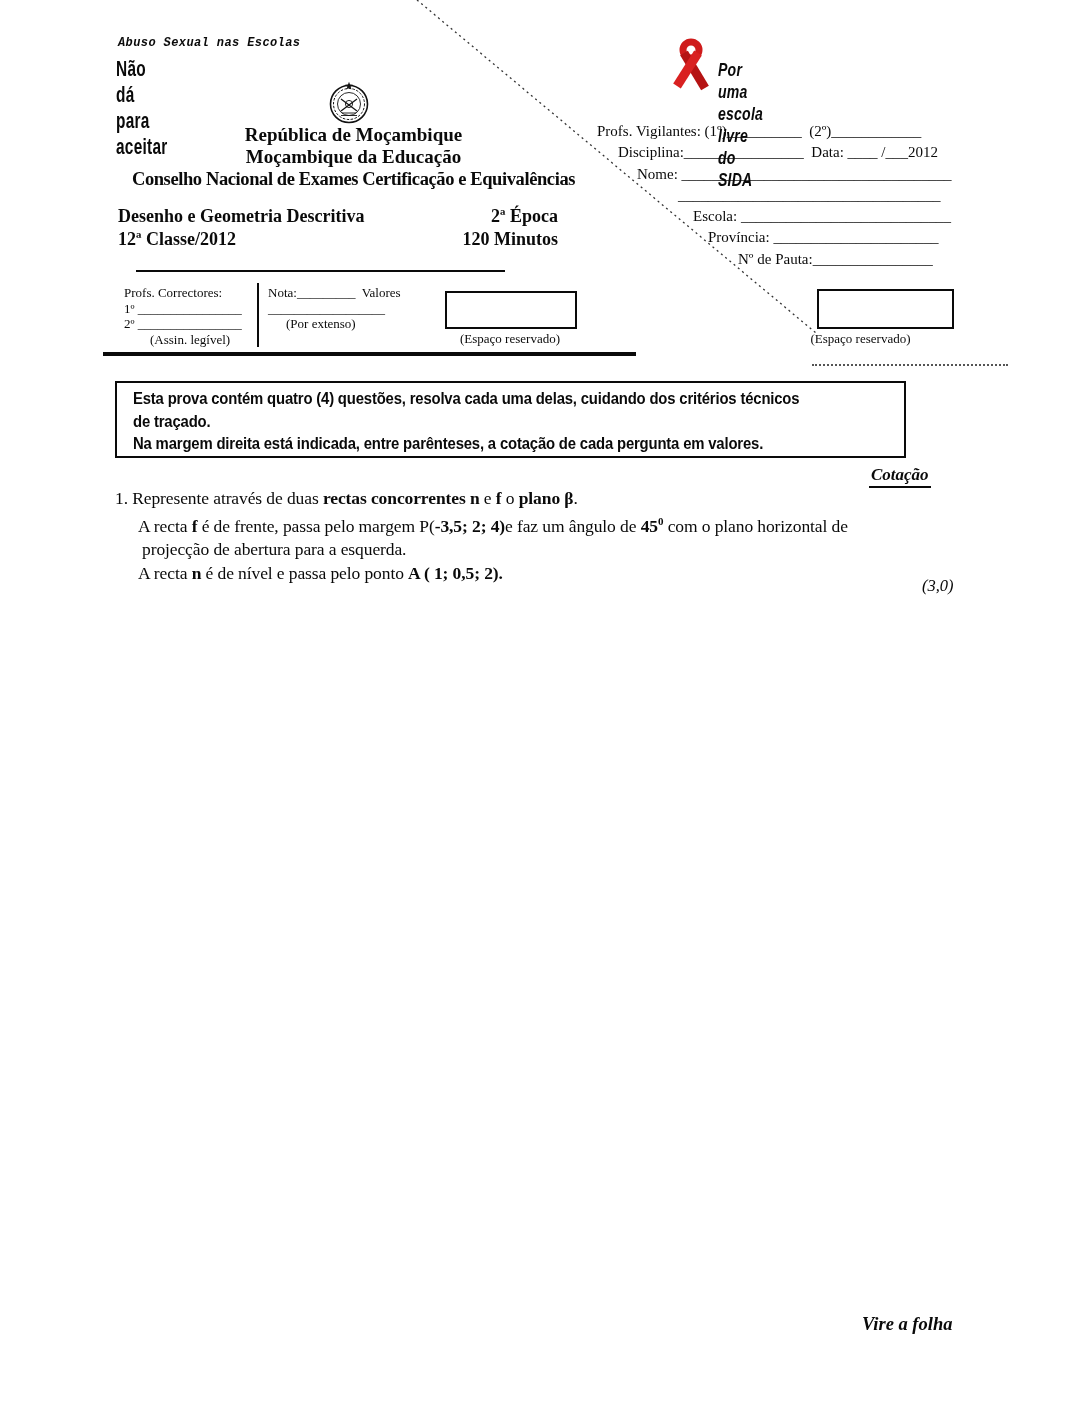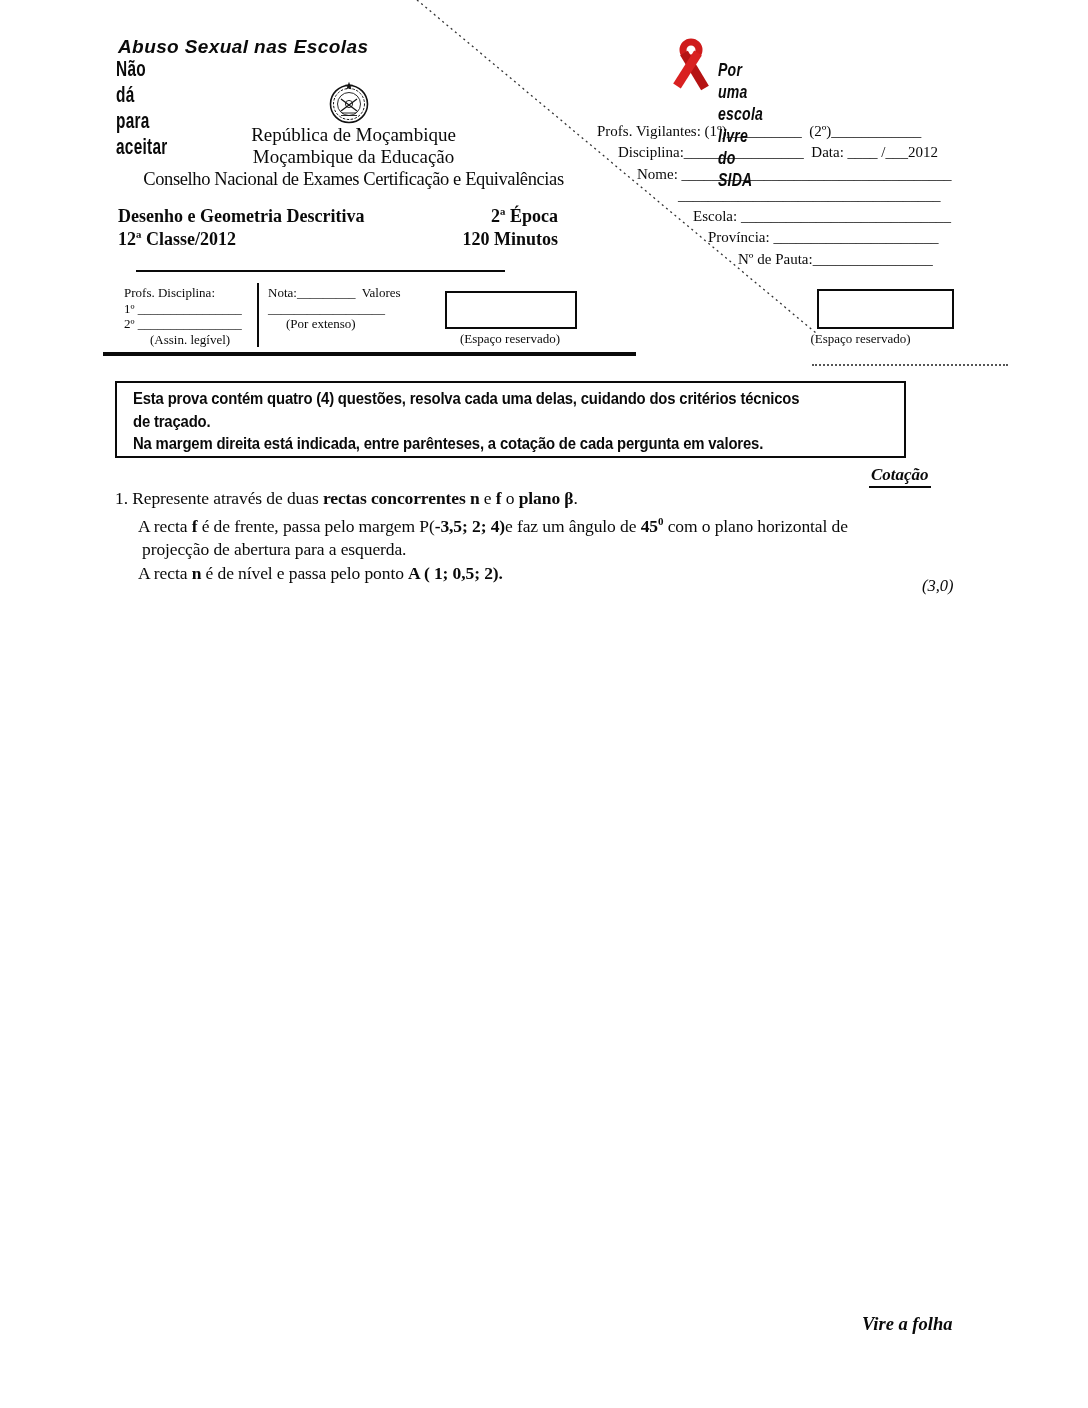--- a/index.html
+++ b/index.html
@@ -6,33 +6,33 @@
   .page {
     position:relative; width:1088px; height:1408px; margin:0 auto;
     background:#ffffff; color:#0a0a0a; overflow:hidden;
     font-family:"Liberation Serif", serif;
   }
   .abs { position:absolute; }
   .b { font-weight:bold; }
   sup.small { font-size:11px; }
 
   
-  .slogan-script { left:118px; top:36px; font-family:Liberation Sans, sans-serif; font-style:italic; font-weight:bold; font-size:19px; letter-spacing:0.4px; }
+  .slogan-script { left:118px; top:36px; font-family:Liberation Mono, monospace; font-style:italic; font-weight:bold; font-size:12px; letter-spacing:0.4px; }
   .cond { font-family:"Liberation Sans", sans-serif; font-weight:bold; display:inline-block; transform-origin:0 50%; }
   .slogan-bold { left:116px; top:56px; font-size:22px; transform:scaleX(0.70); letter-spacing:0.4px; }
 
   
   .ribbon { left:668px; top:37px; }
   .aids-slogan { left:718px; top:59px; font-size:19px; font-style:italic; transform:scaleX(0.74); letter-spacing:0.3px; }
 
   
   .emblem { left:328px; top:79px; }
 
   
-  .center-header { left:116px; top:124px; width:475px; text-align:center; font-weight:normal; }
+  .center-header { left:116px; top:124px; width:475px; text-align:center; font-weight:bold; }
   .center-header .l1 { font-size:19px; line-height:22px; }
   .center-header .l2 { font-size:19px; line-height:22px; }
   .center-header .l3 { font-size:18.5px; line-height:23px; letter-spacing:-0.4px; white-space:nowrap; }
 
   
   .exam-info { left:118px; top:205px; width:440px; font-weight:bold; font-size:18px; }
   .exam-info .row { display:flex; justify-content:space-between; line-height:23px; }
 
   .title-underline { left:136px; top:270px; width:369px; height:2px; background:#0a0a0a; }
 
@@ -135,21 +135,21 @@
     <div class="ml0">Profs. Vigilantes: (1º)__________  (2º)____________</div>
     <div class="ml1">Disciplina:________________  Data: ____ /___2012</div>
     <div class="ml2">Nome: ____________________________________</div>
     <div class="ml3">___________________________________</div>
     <div class="ml4">Escola: ____________________________</div>
     <div class="ml5">Província: ______________________</div>
     <div class="ml6">Nº de Pauta:________________</div>
   </div>
 
   <div class="abs graders-left">
-    <div>Profs. Disciplina:</div>
+    <div>Profs. Correctores:</div>
     <div>1º ________________</div>
     <div>2º ________________</div>
     <div class="assin-line">(Assin. legível)</div>
   </div>
   <div class="abs vdivider"></div>
   <div class="abs nota-block">
     <div>Nota:_________  Valores</div>
     <div>__________________</div>
     <div class="extenso-line">(Por extenso)</div>
   </div>

